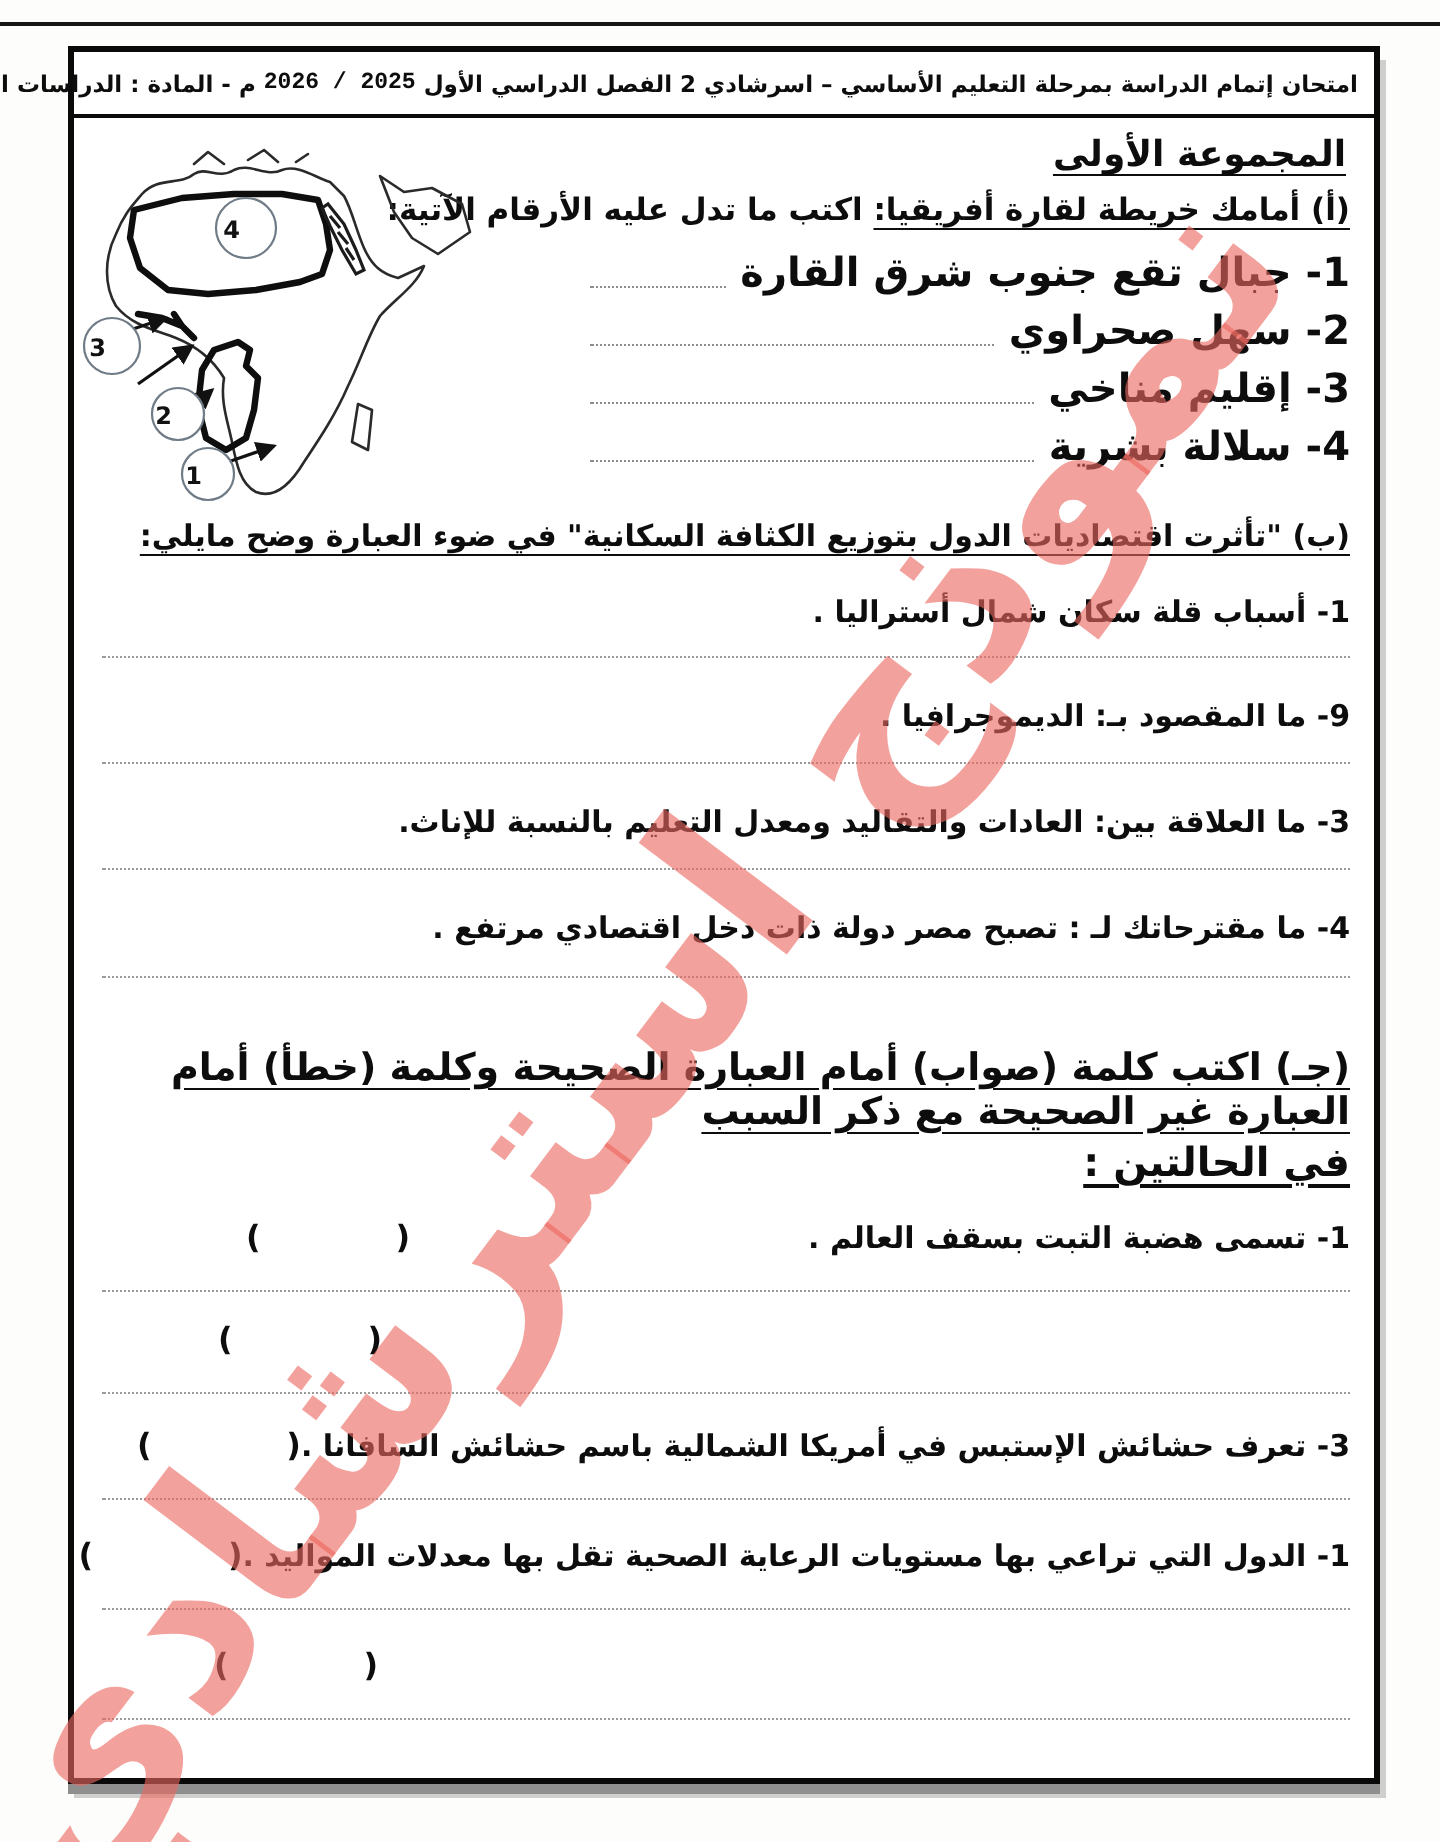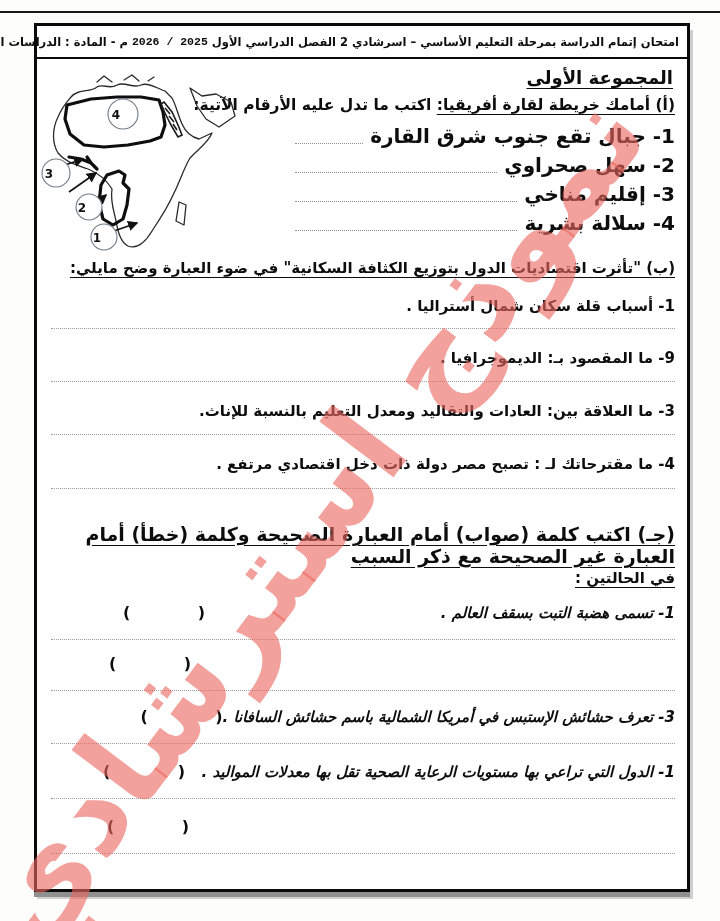--- a/index.html
+++ b/index.html
@@ -35,23 +35,23 @@
   .a-items{margin-left:242px;margin-top:5px;}
   .a-row{display:flex;align-items:flex-end;height:29px;font-size:20px;}
   .a-dots{flex:1;border-bottom:1.7px dotted #8d8d8d;margin:0 7px 4px 2px;}
   
   .sec-b-head{margin-top:24px;font-size:15px;}
   .b-item{margin-top:20px;font-size:15px;}
   .dotline{border-bottom:1.7px dotted #9b9b9b;height:0;}
   .dl-b1{margin-top:13px;} .dl-b2{margin-top:14px;} .dl-b3{margin-top:14px;} .dl-b4{margin-top:15px;}
   
   .sec-c-head{margin-top:34px;font-size:19px;line-height:22px;}
-  .sec-c-sub{font-size:15px;margin-top:2px;}
+  .sec-c-sub{font-size:20px;margin-top:2px;}
   .c-item{display:flex;align-items:center;font-size:15px;margin-top:16px;}
-  .c-text{white-space:nowrap;font-style:italic;}
+  .c-text{white-space:nowrap;}
   .c-spacer{flex:1;}
   .parens{width:82px;display:flex;justify-content:space-between;font-size:16px;flex:none;}
   .ml1{margin-left:72px;} .ml2{margin-left:58px;} .ml3{margin-left:146px;} .ml4{margin-left:52px;} .ml5{margin-left:56px;}
   .dl-c{margin-top:17px;}
   .c-item.mt14{margin-top:14px;} .c-item.mt18{margin-top:18px;}
   
   .watermark{
     position:absolute;left:-124px;top:360px;width:880px;height:150px;
     transform:rotate(-53deg);
     font-size:122px;font-weight:bold;white-space:nowrap;text-align:center;

